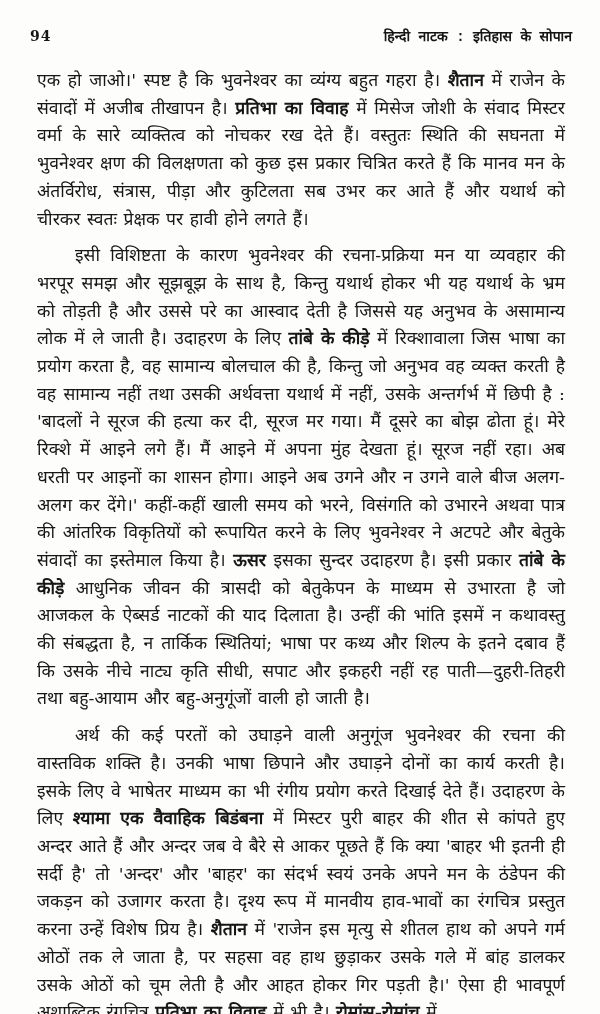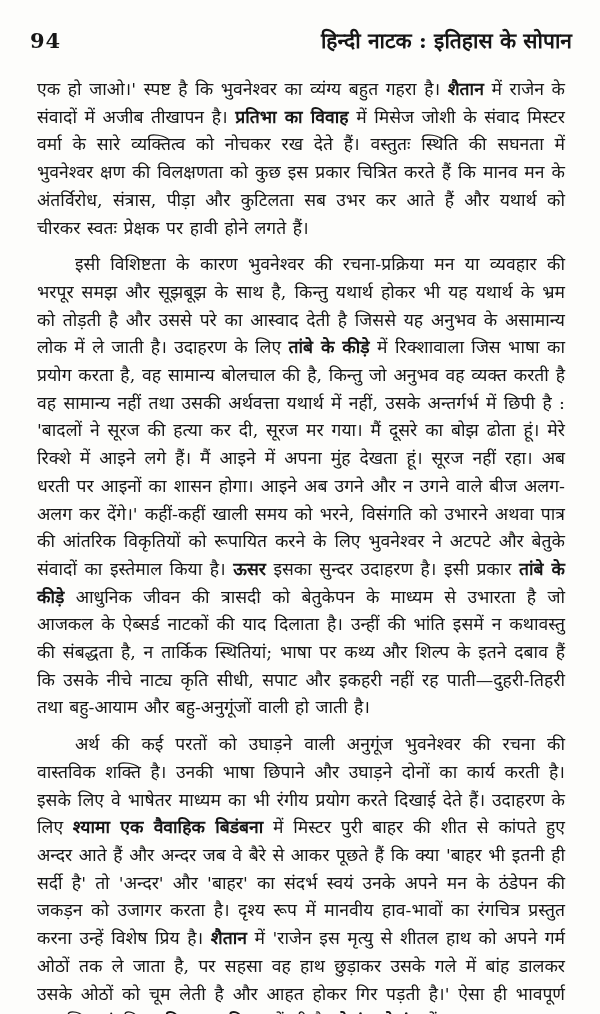--- a/index.html
+++ b/index.html
@@ -15,30 +15,31 @@
     background: #fdfdfb;
     color: #161616;
     font-family: "DejaVu Serif", "Liberation Serif", serif;
     padding: 26px 26px 0 28px;
     overflow: hidden;
   }
   .header {
     display: flex;
     justify-content: space-between;
     align-items: baseline;
-    font-size: 21px;
+    font-size: 14px;
     font-weight: bold;
     margin-bottom: 22px;
     padding: 0 2px;
   }
   .page-num {
     letter-spacing: 1px;
   }
   .header-title {
     font-weight: bold;
+    font-family: Liberation Mono, monospace;
   }
   .body-text {
     font-size: 17.5px;
     line-height: 27.7px;
     text-align: justify;
     word-spacing: 1px;
   }
   .body-text p {
     margin: 9px;
     padding: 0;

